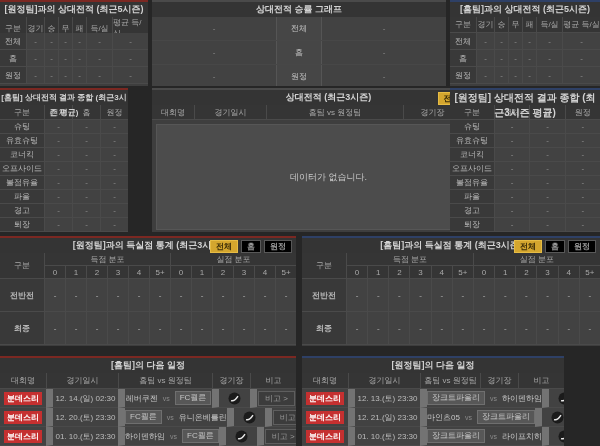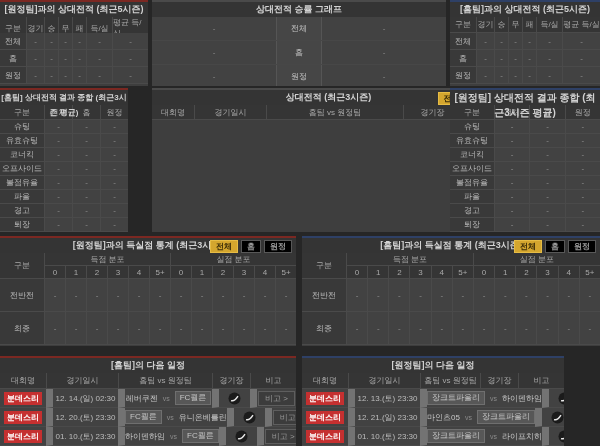--- a/index.html
+++ b/index.html
@@ -39,21 +39,21 @@
   .t5m{grid-template-columns:42px 72px 1fr 58px 44px;}
   .t5m.head{height:15px;}
   .empty{margin:4px;height:104px;background:#4c4c4c;border:1px solid #565656;
          display:flex;align-items:center;justify-content:center;font-size:9px;color:#cacaca;}
   
   .tg{grid-template-columns:44px repeat(12,1fr);grid-auto-rows:13px;}
   .tg .span2{grid-row:1/3;grid-column:1;}
   .tg .g1{grid-column:2/8;}
   .tg .g2{grid-column:8/14;}
   .fill{display:contents;}
-  .tgrow{grid-template-columns:44px repeat(12,1fr);height:33px;}
+  .tgrow{grid-template-columns:44px repeat(12,1fr);height:33px;font-weight:bold;}
   
   .ts{grid-template-columns:46px 72px 1fr 38px 46px;}
   .ts.head{height:16px;}
   .ts.trow{height:19px;}
   .scell{display:flex;align-items:center;justify-content:center;font-size:8px;color:#bdbdbd;
          background:#424242;border-left:7px solid #737373;border-bottom:1px solid #4a4a4a;box-sizing:border-box;gap:5px;}
   .badge{background:#c53030;color:#fff;font-size:8px;font-weight:bold;padding:1px 3px;white-space:nowrap;}
   .team{font-size:8px;color:#c6c6c6;white-space:nowrap;}
   .team.hl{background:#575757;border:1px solid #6f6f6f;padding:0 4px;line-height:12px;}
   .vs{color:#8a8a8a;font-size:7px;}
@@ -229,20 +229,21 @@
       <span class="tab">5경기</span>
     </span>
   </div>
   <div class="grid t5m head">
       <div class="hc">대회명</div>
       <div class="hc">경기일시</div>
       <div class="hc">홈팀 vs 원정팀</div>
       <div class="hc">경기장</div>
       <div class="hc">비고</div>
     </div>
+  <div class="empty">데이터가 없습니다.</div>
 </div>
 
 <div class="panel blue" style="left:450px;top:88px;width:150px;height:144px;">
   <div class="ptitle" style="font-size:10px;">[원정팀] 상대전적 결과 종합 (최근3시즌 평균)</div>
   <div class="grid t4 head">
       <div class="hc">구분</div>
       <div class="hc">전체</div>
       <div class="hc">홈</div>
       <div class="hc">원정</div>
     </div>

